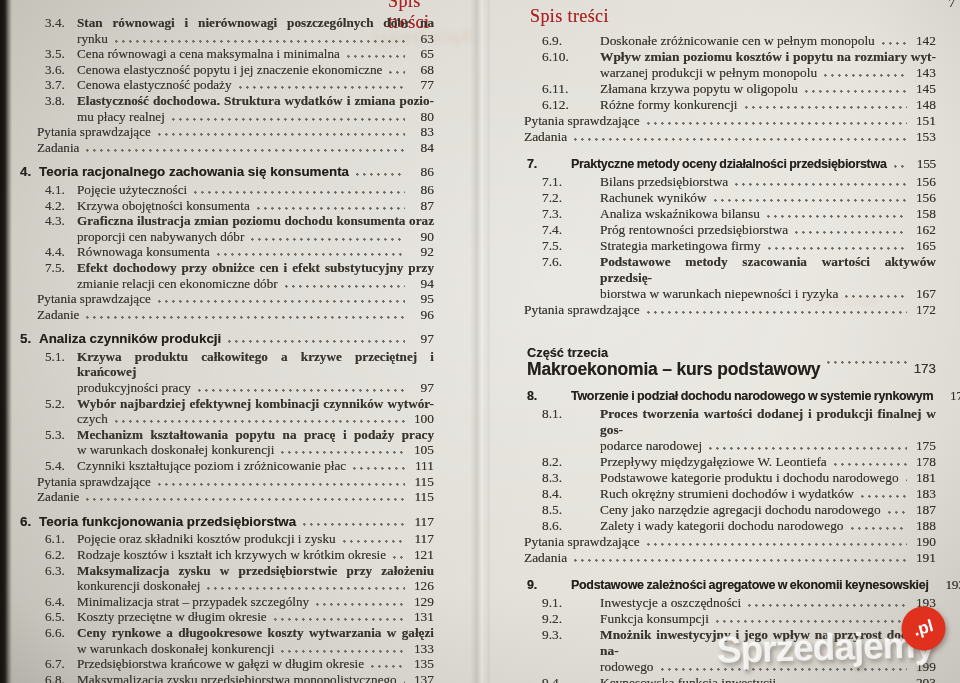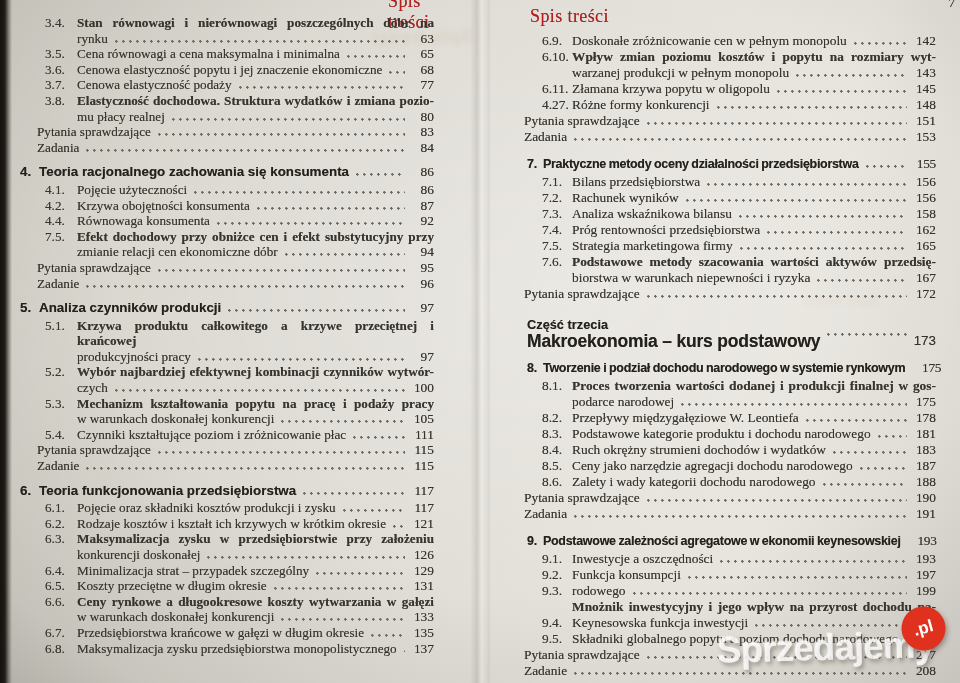--- a/index.html
+++ b/index.html
@@ -36,21 +36,21 @@
   .page-right{left:490px;width:470px;padding:33px 24px 0 0;}
   .running-title{
     position:absolute;font-size:18px;color:#b91c1c;letter-spacing:0.4px;
   }
   .rt-left{top:-9px;left:388px;}
   .rt-right{top:6px;left:40px;}
   .corner-mark{position:absolute;top:-5px;right:5px;font-size:13px;color:#2f2b26;}
   
   .toc{position:relative;}
   .row{display:flex;align-items:flex-start;line-height:15.6px;font-size:13.2px;}
-  .page-right .row{line-height:16.0px;font-size:13.4px;}
+  .page-right .row{line-height:16.0px;font-size:13.4px;gap:28px;}
   .body{flex:1;min-width:0;}
   .line{display:flex;align-items:baseline;}
   .num{flex:none;}
   .text{white-space:nowrap;}
   .fill{flex:1;white-space:normal;text-align:justify;text-align-last:justify;font-weight:bold;}
   .dots{
     flex:1 1 0;min-width:0;height:3px;margin:0 5px 0 7px;align-self:baseline;
     background-image:radial-gradient(circle at 1.4px 1.4px,#6e685f 1.05px,rgba(0,0,0,0) 1.45px);
     background-size:7px 3px;background-repeat:repeat-x;background-position:0 0;
   }
@@ -68,21 +68,21 @@
   .page-right .chapter-row{padding-left:37px;margin-top:11px;margin-bottom:2px;}
   .page-right .chapter-row .num{width:16px;}
   
   .chapter-row{
     font-family:"Liberation Sans","DejaVu Sans",sans-serif;
     font-weight:bold;font-size:13.4px;color:#24211d;
   }
   .page-right .chapter-row{font-size:13.6px;}
   .chapter-row.tight{font-size:12.5px;letter-spacing:-0.3px;word-spacing:-0.5px;}
   .chapter-row .pagenum{font-family:"Liberation Serif",serif;font-weight:normal;}
-  .part-row{display:block;margin-top:15px;margin-bottom:3px;padding-left:37px;
+  .part-row{display:block;margin-top:27px;margin-bottom:3px;padding-left:37px;
     font-family:"Liberation Sans","DejaVu Sans",sans-serif;color:#24211d;}
   .part-kicker{font-weight:bold;font-size:12.8px;line-height:16px;}
   .part-title{font-weight:bold;font-size:17.5px;letter-spacing:-0.2px;}
   .part-row .line{align-items:flex-end;}
   .part-row .pagenum{font-family:Liberation Sans, sans-serif;font-size:13.4px;}
   
   .toc,.running-title,.corner-mark{text-shadow:0 0 0.6px rgba(56,52,46,0.55);}
   
   .watermark{
     position:absolute;right:26px;bottom:14px;z-index:5;
@@ -213,20 +213,33 @@
         <span class="num">4.2.</span>
         <div class="body">
           <div class="line">
             <span class="text">Krzywa obojętności konsumenta</span>
             <span class="dots"></span>
             <span class="pagenum">87</span>
           </div>
         </div>
       </div>
       <div class="row sub-row">
+        <span class="num">4.3.</span>
+        <div class="body">
+          <div class="line">
+            <span class="fill">Graficzna ilustracja zmian poziomu dochodu konsumenta oraz</span>
+          </div>
+          <div class="line">
+            <span class="text">proporcji cen nabywanych dóbr</span>
+            <span class="dots"></span>
+            <span class="pagenum">90</span>
+          </div>
+        </div>
+      </div>
+      <div class="row sub-row">
         <span class="num">4.4.</span>
         <div class="body">
           <div class="line">
             <span class="text">Równowaga konsumenta</span>
             <span class="dots"></span>
             <span class="pagenum">92</span>
           </div>
         </div>
       </div>
       <div class="row sub-row">
@@ -467,21 +480,21 @@
         <span class="num">6.11.</span>
         <div class="body">
           <div class="line">
             <span class="text">Złamana krzywa popytu w oligopolu</span>
             <span class="dots"></span>
             <span class="pagenum">145</span>
           </div>
         </div>
       </div>
       <div class="row sub-row">
-        <span class="num">4.27.</span>
+        <span class="num">6.12.</span>
         <div class="body">
           <div class="line">
             <span class="text">Różne formy konkurencji</span>
             <span class="dots"></span>
             <span class="pagenum">148</span>
           </div>
         </div>
       </div>
       <div class="row meta-row">
         <div class="body">
@@ -709,26 +722,26 @@
             <span class="text">Funkcja konsumpcji</span>
             <span class="dots"></span>
             <span class="pagenum">197</span>
           </div>
         </div>
       </div>
       <div class="row sub-row">
         <span class="num">9.3.</span>
         <div class="body">
           <div class="line">
+            <span class="fill">Mnożnik inwestycyjny i jego wpływ na przyrost dochodu na-</span>
+          </div>
+          <div class="line">
             <span class="text">rodowego</span>
             <span class="dots"></span>
             <span class="pagenum">199</span>
-          </div>
-          <div class="line">
-            <span class="fill">Mnożnik inwestycyjny i jego wpływ na przyrost dochodu na-</span>
           </div>
         </div>
       </div>
       <div class="row sub-row">
         <span class="num">9.4.</span>
         <div class="body">
           <div class="line">
             <span class="text">Keynesowska funkcja inwestycji</span>
             <span class="dots"></span>
             <span class="pagenum">203</span>

